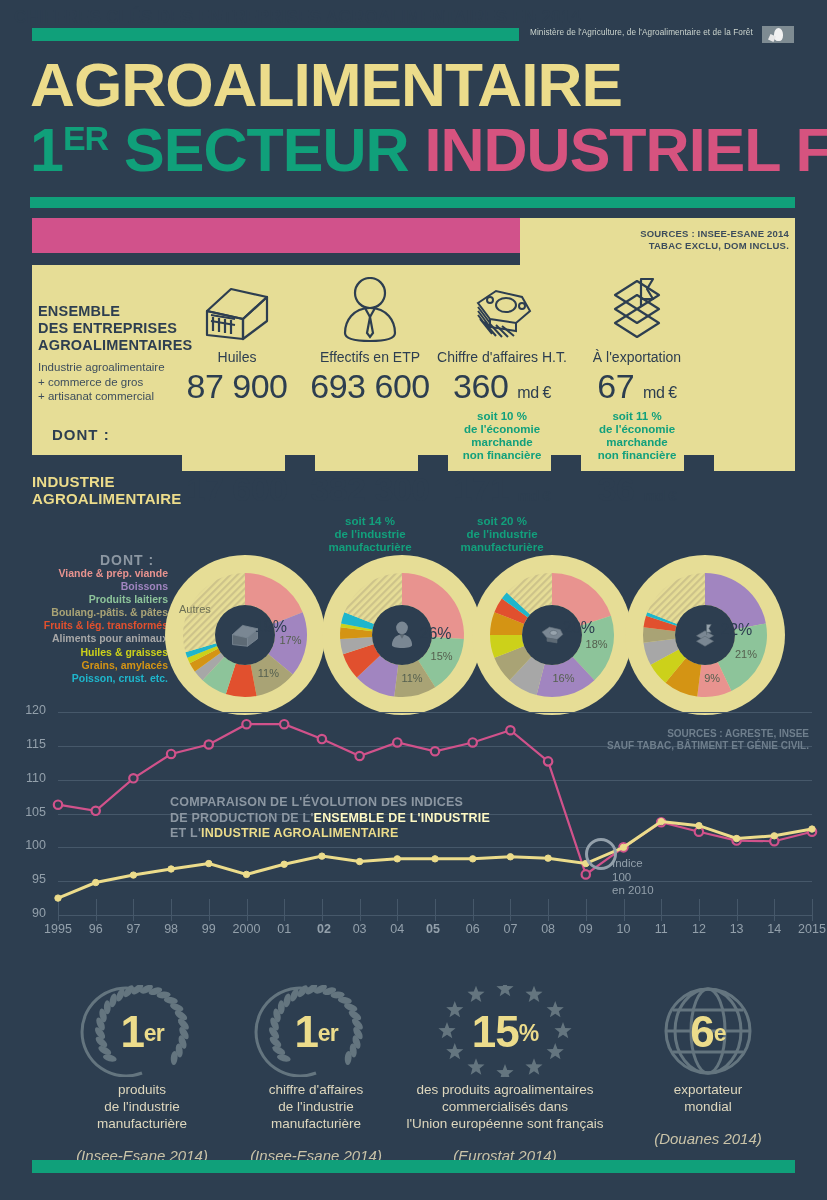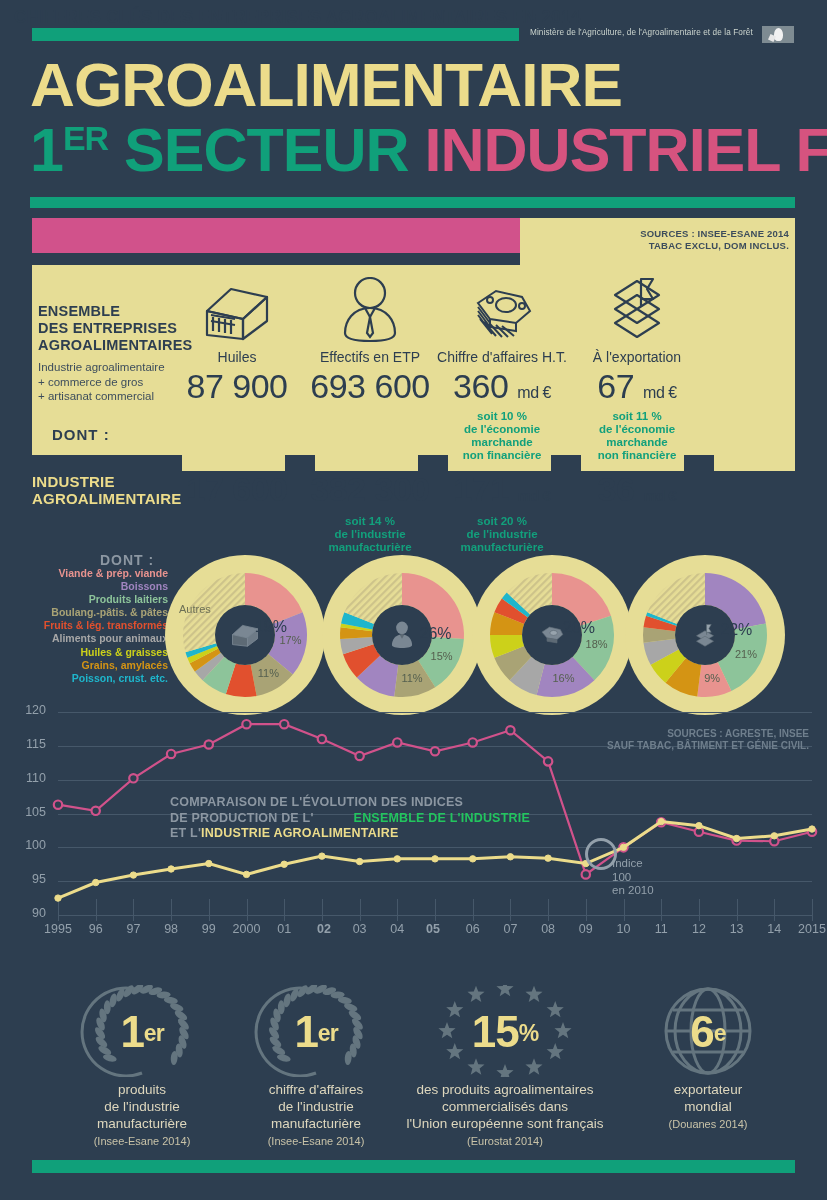--- a/index.html
+++ b/index.html
@@ -81,32 +81,32 @@
   .pct-sm{position:absolute;font-size:11px;}
   .autres-lbl{position:absolute;font-size:11px;color:#6c6f55;}
 
   
   .chart{position:absolute;left:0;top:700px;width:827px;height:250px;}
   .ytick{position:absolute;right:0;font-size:12.5px;color:#93a0ab;text-align:right;width:34px;}
   .gridline{position:absolute;height:1px;background:#46586a;}
   .xtick{position:absolute;top:222px;font-size:12.5px;color:#93a0ab;text-align:center;width:40px;}
   .vtick{position:absolute;width:1px;background:#46586a;}
   .chart-title{position:absolute;left:170px;top:95px;font-size:12.5px;line-height:15.5px;font-weight:bold;color:#8c97a2;letter-spacing:.2px;}
-  .chart-title .pink{color:#22c55e;margin-left:40px;}
+  .chart-title .pink{color:#fef9c3;}
   .chart-title .yellow{color:#ecdc8b;}
   .chart-sources{position:absolute;right:18px;top:28px;text-align:right;font-size:10px;line-height:12px;color:#6f7f8d;font-weight:bold;margin-left:20px;}
   .indice-note{position:absolute;left:612px;top:157px;font-size:11.5px;line-height:13.5px;color:#93a0ab;}
   .indice-ring{position:absolute;left:585px;top:138px;width:26px;height:26px;border-radius:50%;border:3px solid #93a0ab;}
 
   
   .med{position:absolute;top:985px;width:200px;text-align:center;}
   .med .badge{position:relative;height:92px;}
   .med .big{font-size:44px;font-weight:bold;color:#ecdc8b;letter-spacing:-1px;}
   .med .txt{font-size:13.5px;line-height:17px;color:#ded7bd;margin-top:4px;}
-  .med .src{font-size:11px;color:#c9c3a8;margin-top:3px;}
+  .med .src{font-size:15px;font-style:italic;color:#c9c3a8;margin-top:15px;}
 
   .bottombar{position:absolute;left:32px;top:1160px;width:763px;height:13px;background:#10a07a;}
 </style>
 </head>
 <body>
 
 <div class="page">
 
   <div class="topbar-green"></div>
   <div class="ministry">Ministère de l'Agriculture, de l'Agroalimentaire et de la Forêt</div>

